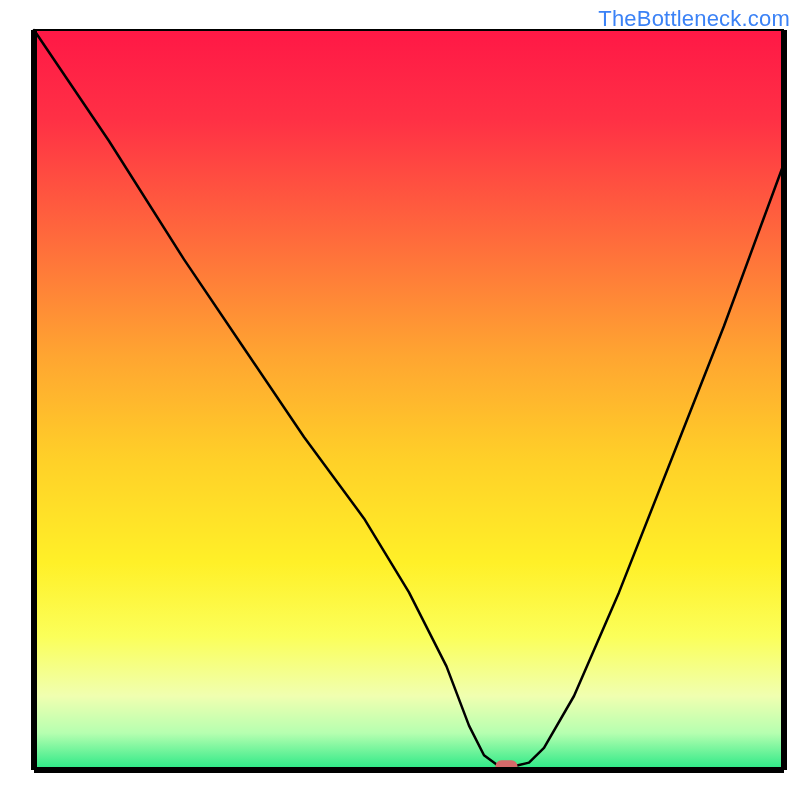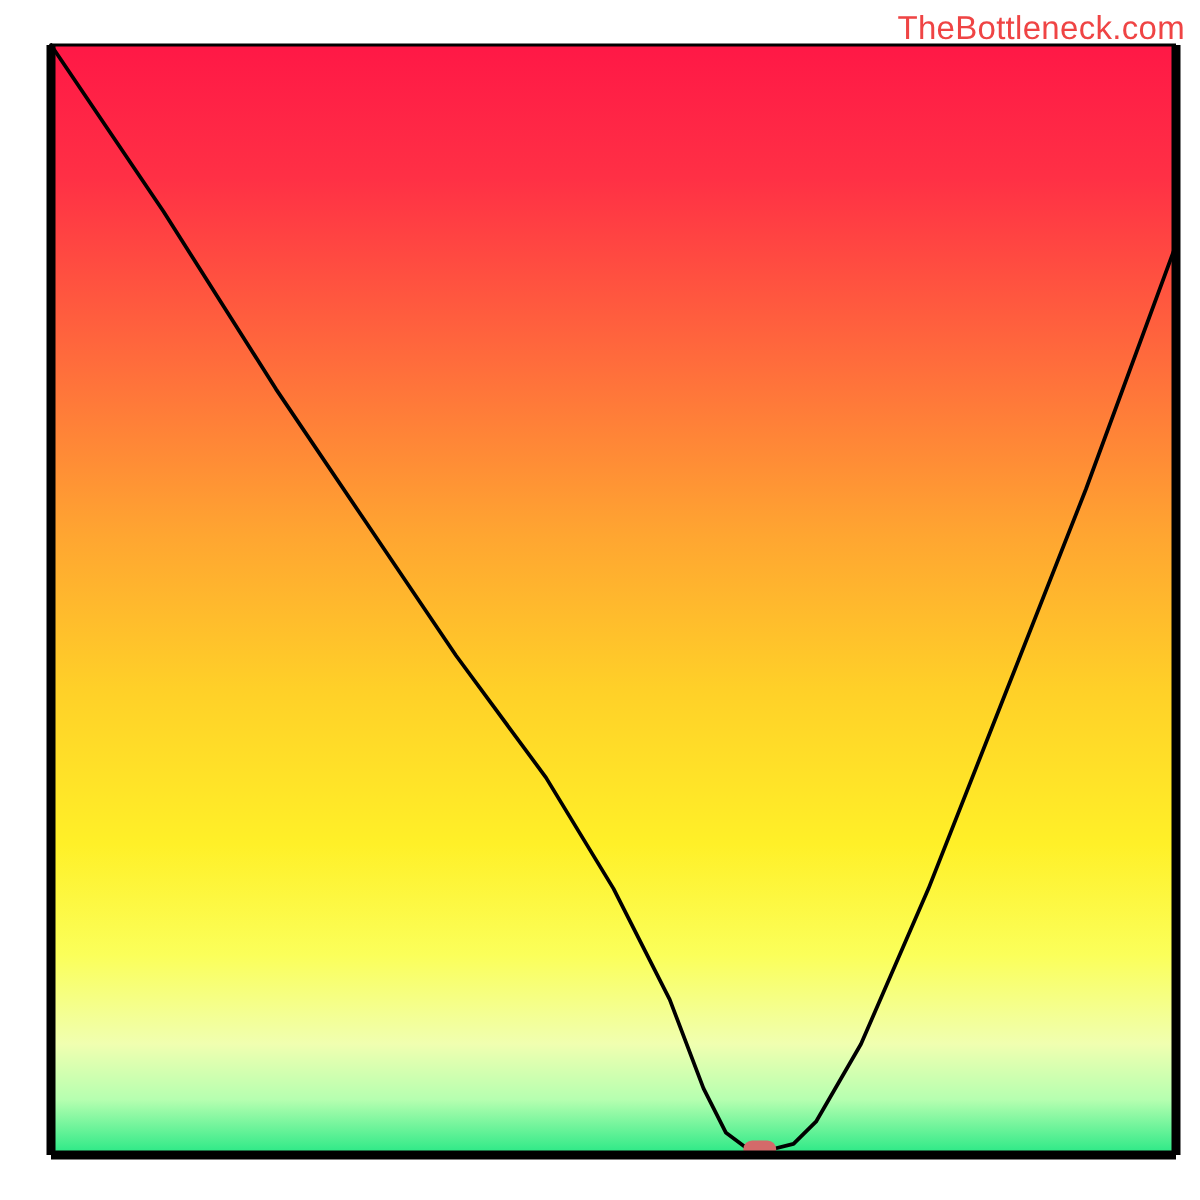--- a/index.html
+++ b/index.html
@@ -12,21 +12,21 @@
   }
   .container {
     width: 800px;
     height: 800px;
     position: relative;
   }
   .watermark {
     position: absolute;
     top: 6px;
     right: 10px;
-    color: #ef4444;
+    color: #3b82f6;
     font-size: 22px;
     font-weight: 400;
     letter-spacing: 0.2px;
     z-index: 10;
   }
   svg {
     display: block;
   }
 </style>
 </head>

